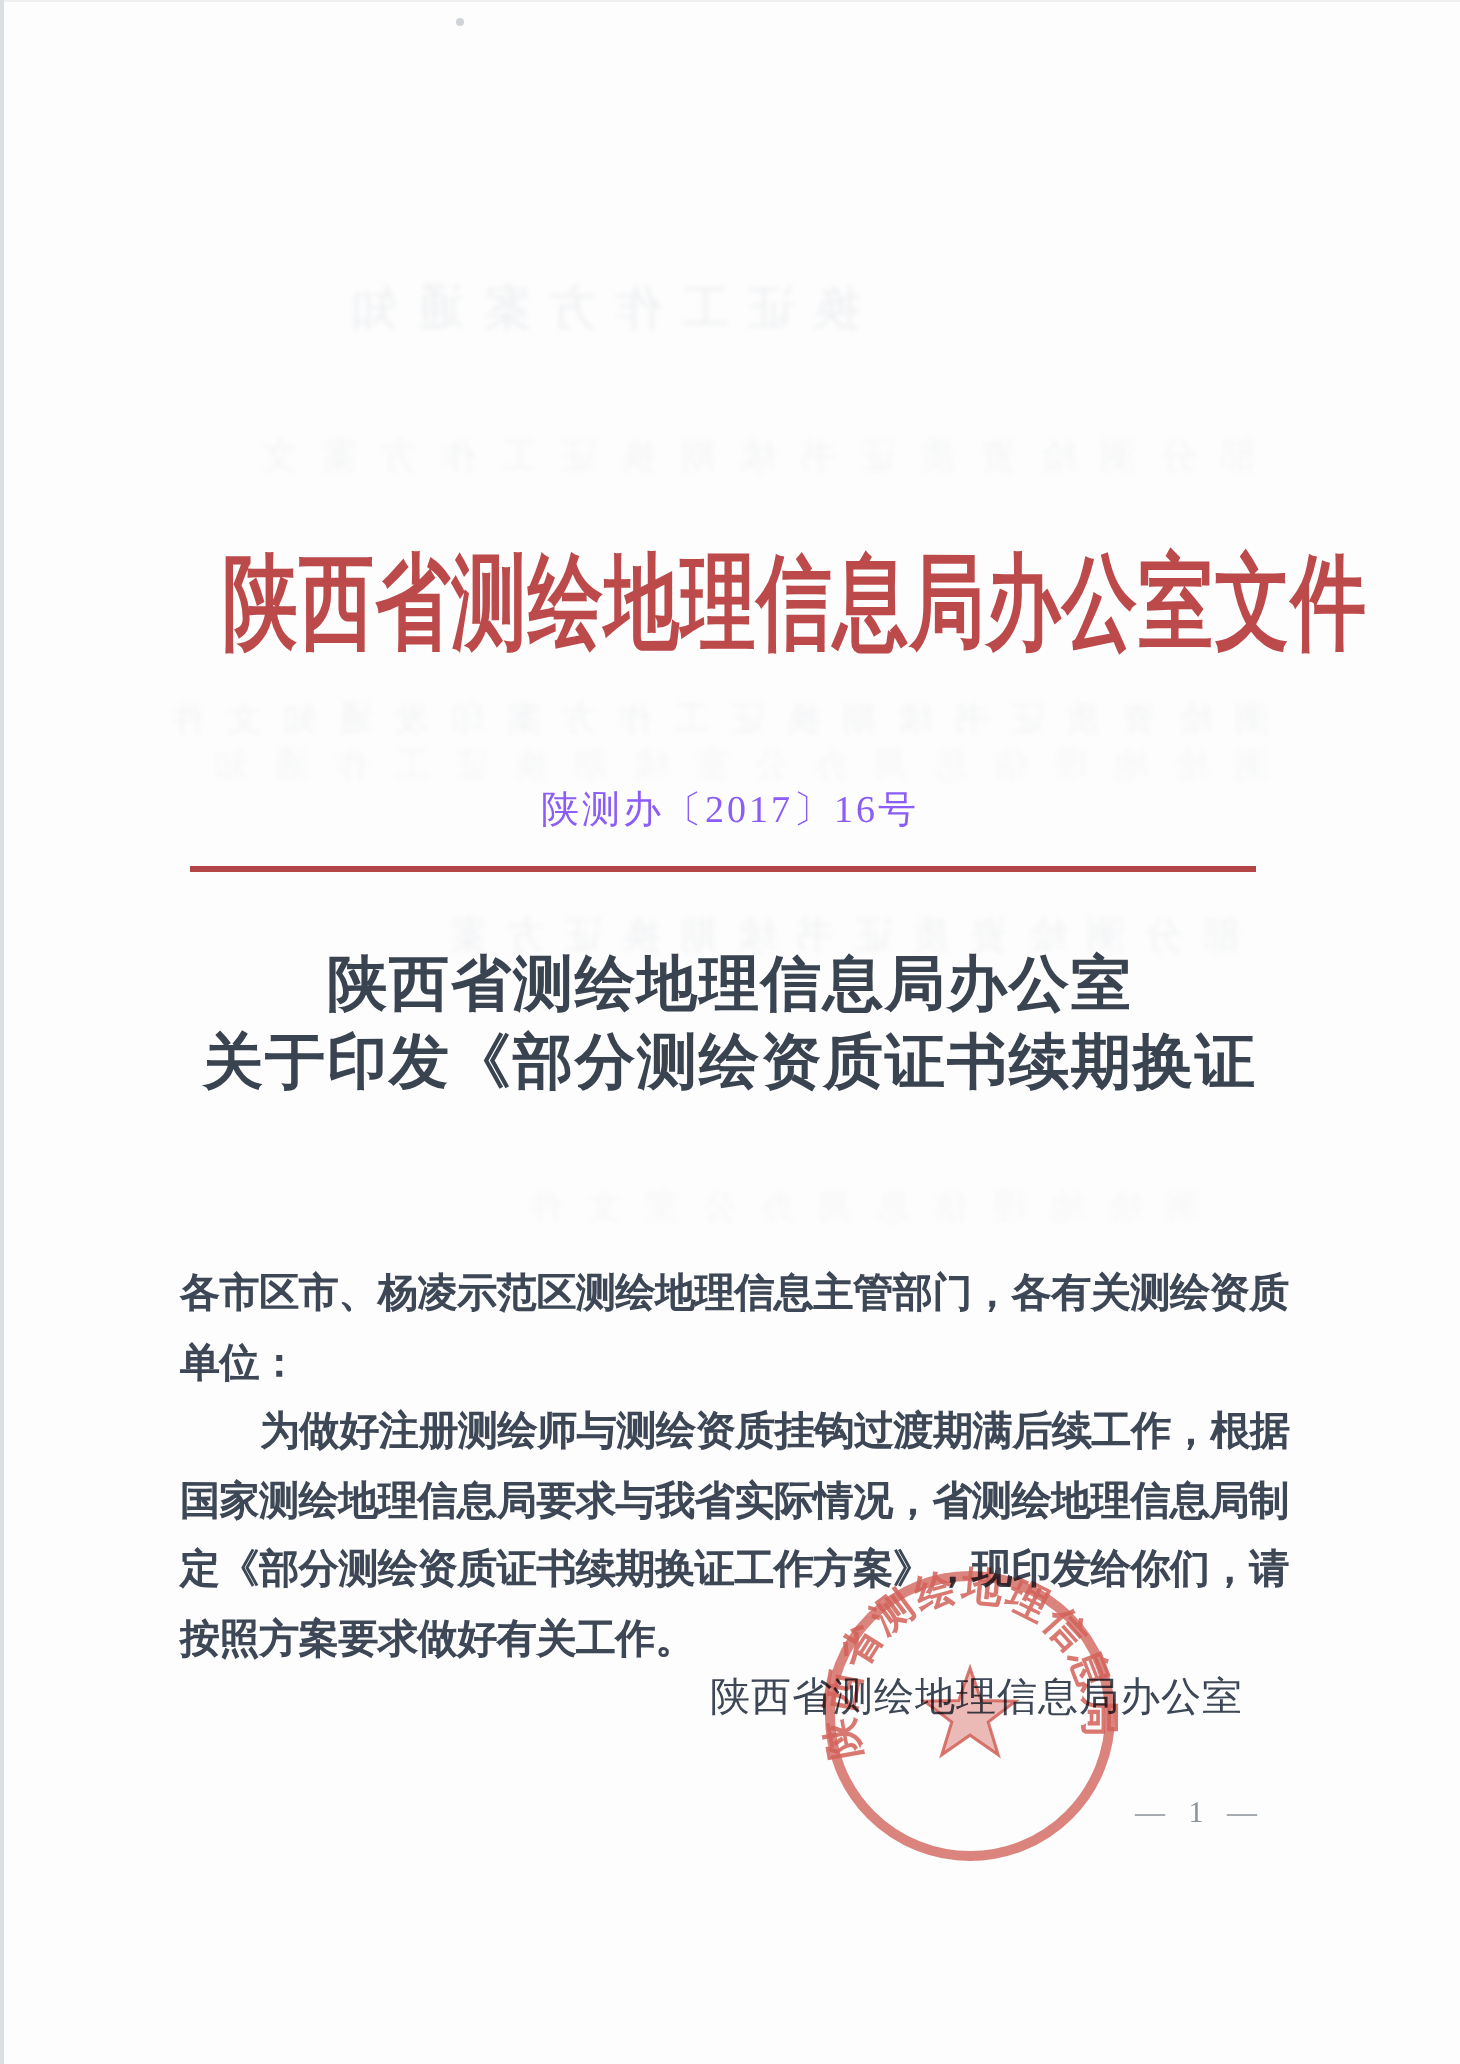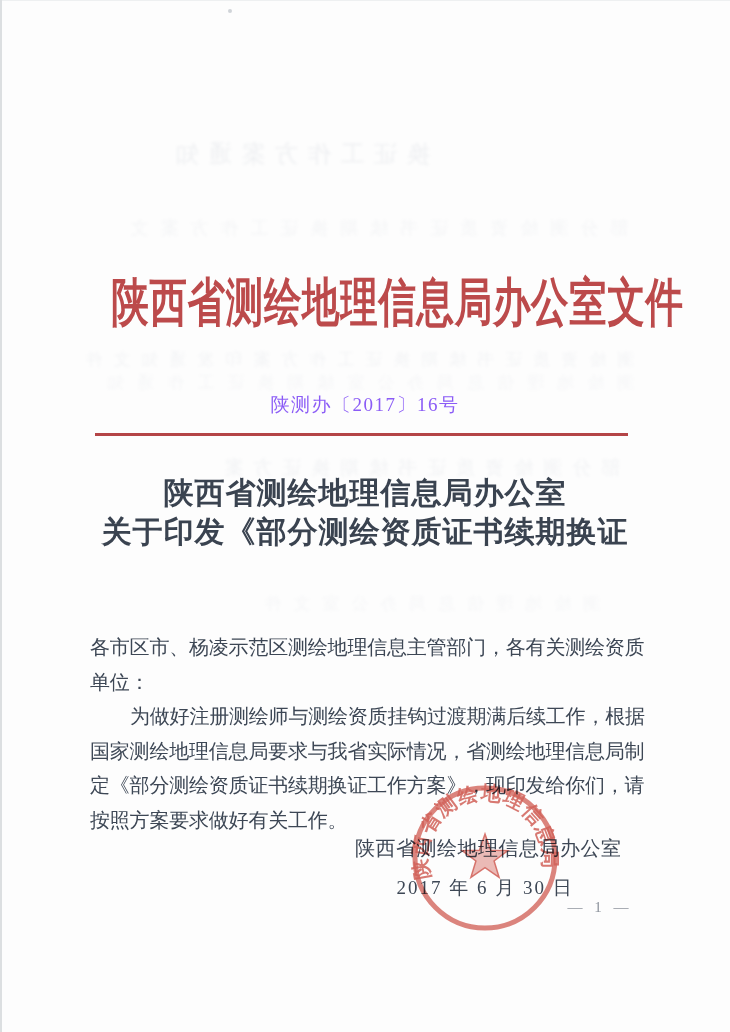--- a/index.html
+++ b/index.html
@@ -24,21 +24,21 @@
   .doc-number{position:absolute;top:392px;left:0;width:100%;text-align:center;
     font-size:19px;letter-spacing:1.5px;color:#8b5cf6;}
   
   .red-rule{position:absolute;top:433px;left:95px;width:533px;height:3px;background:#b44547;}
   
   .title-block{position:absolute;top:473px;left:0;width:100%;text-align:center;
     font-size:30px;font-weight:bold;color:#3a4350;line-height:39px;letter-spacing:1px;}
   
   .body-block{position:absolute;top:630px;left:90px;width:562px;
     font-size:20px;color:#3d4755;line-height:34.5px;letter-spacing:-0.2px;}
-  .body-block .line{white-space:nowrap;}
+  .body-block .line{white-space:nowrap;font-weight:bold;}
   .body-block .indent{padding-left:40px;}
   
   .sign-block{position:absolute;top:835px;left:355px;width:260px;text-align:center;
     color:#3d4755;}
   .sign-line{font-size:20px;letter-spacing:0.5px;white-space:nowrap;}
   .date-line{margin-top:13px;font-size:19px;letter-spacing:2px;white-space:nowrap;}
   
   .page-number{position:absolute;top:899px;left:560px;width:80px;text-align:center;
     font-size:15px;color:#8d939c;letter-spacing:4px;white-space:nowrap;}
   
@@ -85,21 +85,20 @@
     <div class="line">各市区市、杨凌示范区测绘地理信息主管部门，各有关测绘资质</div>
     <div class="line">单位：</div>
     <div class="line indent">为做好注册测绘师与测绘资质挂钩过渡期满后续工作，根据</div>
     <div class="line">国家测绘地理信息局要求与我省实际情况，省测绘地理信息局制</div>
     <div class="line">定《部分测绘资质证书续期换证工作方案》，现印发给你们，请</div>
     <div class="line">按照方案要求做好有关工作。</div>
   </div>
 
   <div class="sign-block">
     <div class="sign-line">陕西省测绘地理信息局办公室</div>
-    <div class="date-line">2017 年 6 月 30 日</div>
   </div>
 
   <div class="page-number">— 1 —</div>
 
   <svg class="seal" width="170" height="170" viewBox="0 0 170 170">
     <circle cx="85" cy="85" r="70" fill="none" stroke="rgba(208,84,75,0.82)" stroke-width="5"></circle>
     <path id="sealArc" d="M 30.5 104.8 A 58 58 0 1 1 139.5 104.8" fill="none"></path>
     <text font-size="20" fill="rgba(205,75,66,0.85)" font-weight="bold" font-family="'Liberation Serif','DejaVu Serif',serif">
       <textPath href="#sealArc" startOffset="0" textLength="276" lengthAdjust="spacing">陕西省测绘地理信息局办公室</textPath>
     </text>

